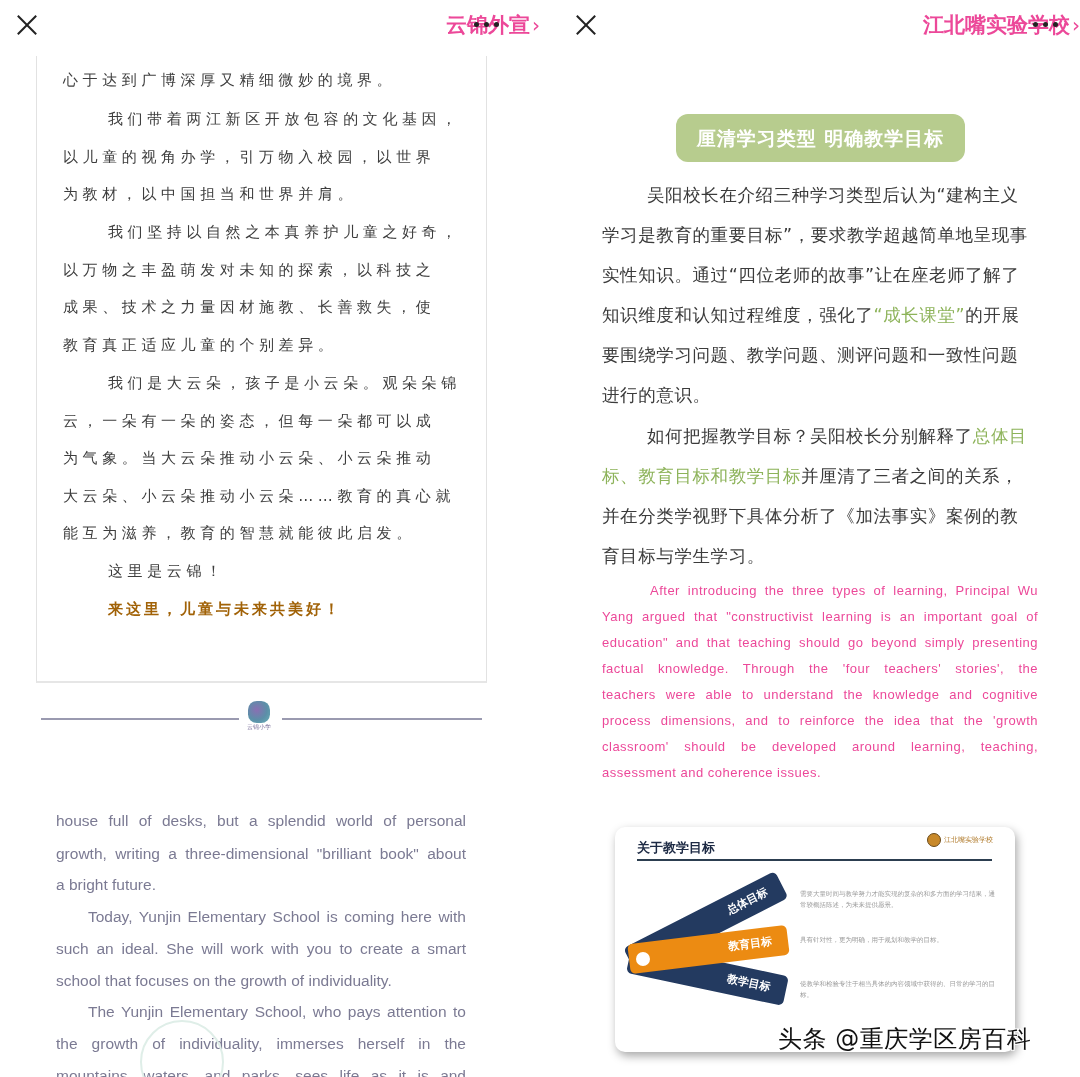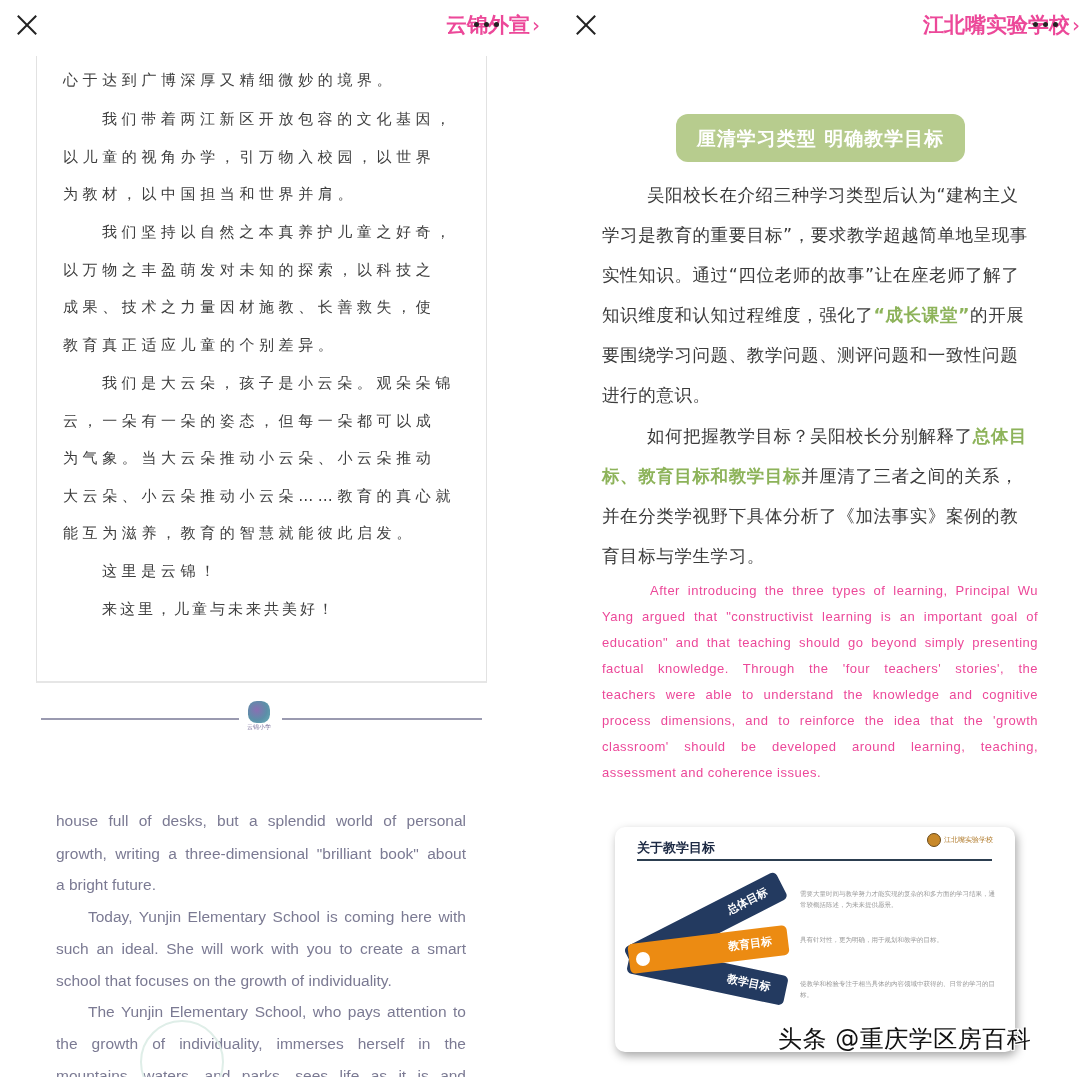--- a/index.html
+++ b/index.html
@@ -13,36 +13,36 @@
   .close-btn::before { transform:rotate(45deg); }
   .close-btn::after { transform:rotate(-45deg); }
   .title { position:absolute; top:10px; left:0; width:540px; text-align:right; font-size:21px; font-weight:bold; color:#ec4899; line-height:30px; }
   .title .chev { font-weight:normal; font-size:20px; margin-left:2px; }
   .more-btn { position:absolute; top:22px; display:flex; gap:5px; cursor:pointer; }
   .more-btn span { width:5px; height:5px; border-radius:50%; background:#222; display:block; }
 
   
   .cn-box { position:absolute; left:36px; top:56px; width:451px; height:627px; border-left:1px solid #e2e2e2; border-right:1px solid #e2e2e2; border-bottom:2px solid #e6e6e6; box-sizing:border-box; }
   .cn-line { position:absolute; left:63px; font-size:15px; letter-spacing:4.6px; color:#3d3d3d; white-space:nowrap; line-height:24px; }
-  .cn-line.ind { left:102px; }
-  .cn-line.purple { color:#404040; font-weight:normal; letter-spacing:3px; }
+  .cn-line.ind { left:108px; }
+  .cn-line.purple { color:#a16207; font-weight:bold; letter-spacing:3px; }
   .divider { position:absolute; top:718px; height:2px; background:#9a9ab0; }
   .logo { position:absolute; left:247px; top:701px; width:24px; height:34px; }
   .logo .flower { width:22px; height:22px; margin:0 auto; border-radius:40%; background:radial-gradient(circle at 40% 40%, #8a6fb3 0%, #5b8fa8 55%, #6ab0b6 100%); }
   .logo .cap { font-size:6px; color:#7a6f9a; text-align:center; line-height:8px; white-space:nowrap; }
   .en-line { position:absolute; left:56px; width:410px; font-family:"Liberation Sans", sans-serif; font-size:15.5px; color:#7b7a93; line-height:20px; text-align:justify; text-align-last:justify; white-space:nowrap; }
   .en-line.last { text-align-last:left; }
   .en-line.ind { left:88px; width:378px; }
   .faint-circle { position:absolute; left:140px; top:1020px; width:80px; height:80px; border:2px solid #dfeee8; border-radius:50%; }
 
   
   .heading-pill { position:absolute; left:676px; top:114px; width:289px; height:48px; background:#b7cc8e; border-radius:12px; color:#ffffff; font-size:19px; font-weight:bold; text-align:center; line-height:48px; letter-spacing:1px; }
   .rcn { position:absolute; left:602px; font-size:17.5px; color:#3b3b3b; white-space:nowrap; line-height:24px; letter-spacing:0.6px; }
   .rcn.ind { left:647px; }
-  .green { color:#8db35a; font-weight:bold; }
+  .green { color:#8db35a; font-weight:normal; }
   .ren { position:absolute; left:602px; width:436px; font-family:"Liberation Sans", sans-serif; font-size:13px; color:#ec4899; line-height:18px; letter-spacing:0.5px; white-space:nowrap; text-align:justify; text-align-last:justify; }
   .ren.ind { left:650px; width:388px; }
   .ren.last { text-align-last:left; }
 
   .slide { position:absolute; left:615px; top:827px; width:400px; height:225px; background:#fff; border-radius:10px; box-shadow:2px 4px 10px rgba(0,0,0,0.35); overflow:hidden; }
   .slide-title { position:absolute; left:22px; top:12px; font-size:13px; font-weight:bold; color:#1d2a44; }
   .slide-rule { position:absolute; left:22px; top:32px; width:355px; height:2px; background:#2c3e50; }
   .slide-logo { position:absolute; right:22px; top:6px; display:flex; align-items:center; gap:3px; }
   .slide-logo .seal { width:12px; height:12px; border-radius:50%; background:#c8892a; border:1px solid #6b4a1a; }
   .slide-logo .txt { font-size:7px; color:#b07a2a; }

